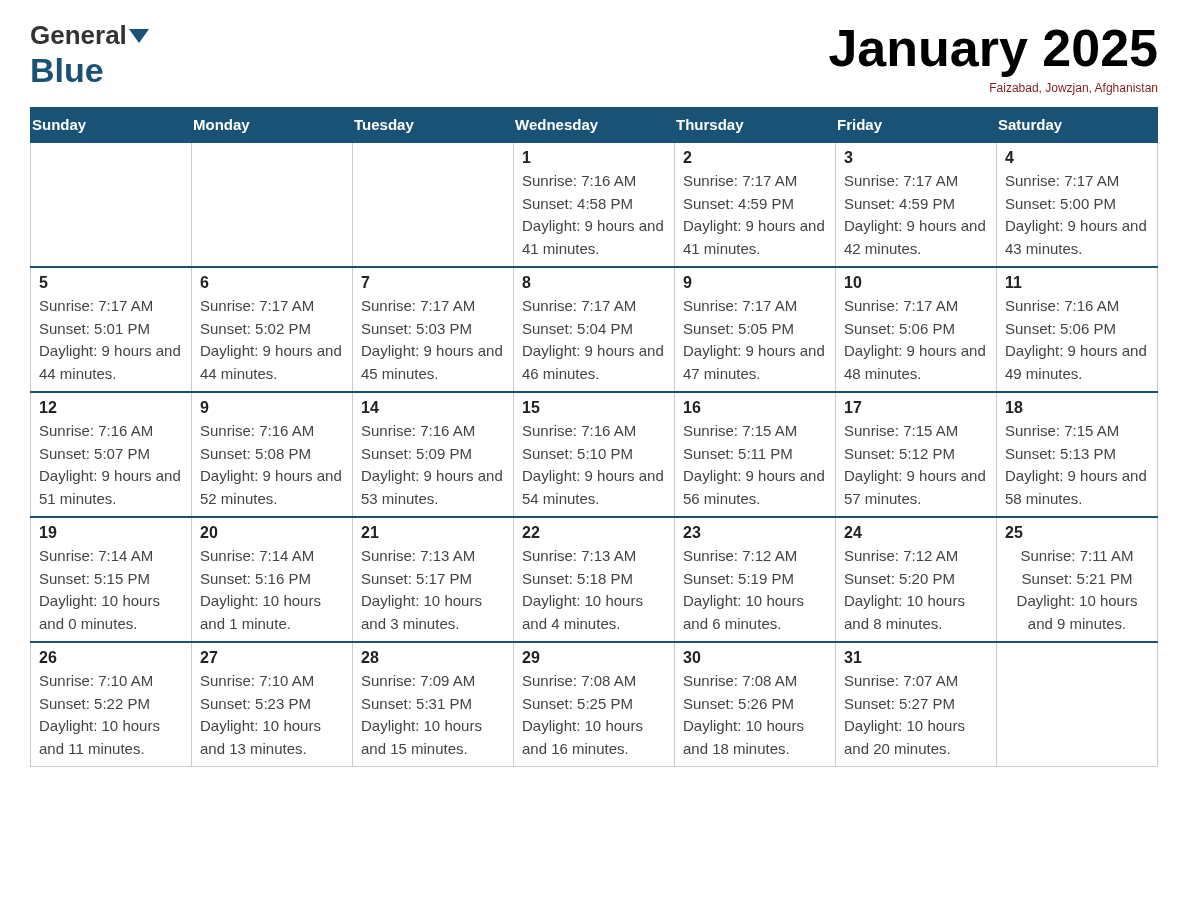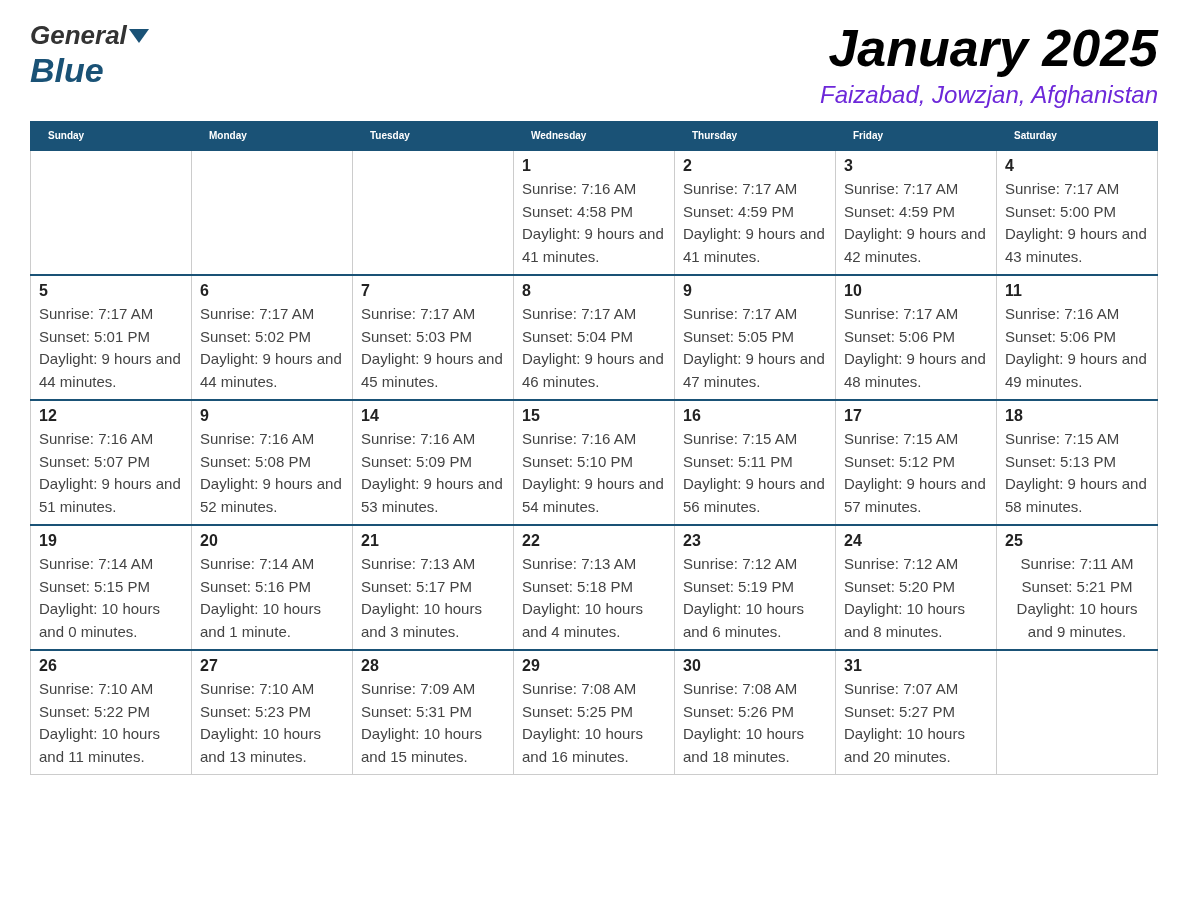--- a/index.html
+++ b/index.html
@@ -8,21 +8,20 @@
       background: #fff;
       padding: 20px 30px;
       width: 1188px;
       min-height: 918px;
     }
     .header {
       display: flex;
       justify-content: space-between;
       align-items: flex-start;
       margin-bottom: 10px;
-      font-style: italic;
     }
     .logo {
       display: flex;
       flex-direction: column;
       align-items: flex-start;
     }
     .logo-text {
       display: flex;
       align-items: center;
       font-size: 26px;
@@ -40,35 +39,35 @@
     }
     .logo-blue { color: #1a5276; font-size: 34px; font-weight: bold; }
     .title-block { text-align: right; }
     .month-title {
       font-size: 52px;
       font-weight: bold;
       color: #000000;
       line-height: 1.1;
     }
     .location {
-      font-size: 24px;
-      color: #6d28d9;
+      font-size: 12px;
+      color: #7f1d1d;
       margin-top: 4px;
     }
     .calendar {
       width: 100%;
       border-collapse: collapse;
       margin-top: 12px;
     }
     .calendar th {
       background-color: #1a5276;
       color: #fff;
-      font-size: 10px;
+      font-size: 15px;
       font-weight: 600;
-      padding: 8px 17px;
+      padding: 8px 1px;
       text-align: left;
       border: 1px solid #1a5276;
     }
     .calendar td {
       vertical-align: top;
       border: 1px solid #ccc;
       padding: 6px 8px;
       width: 14.28%;
       min-height: 110px;
     }

